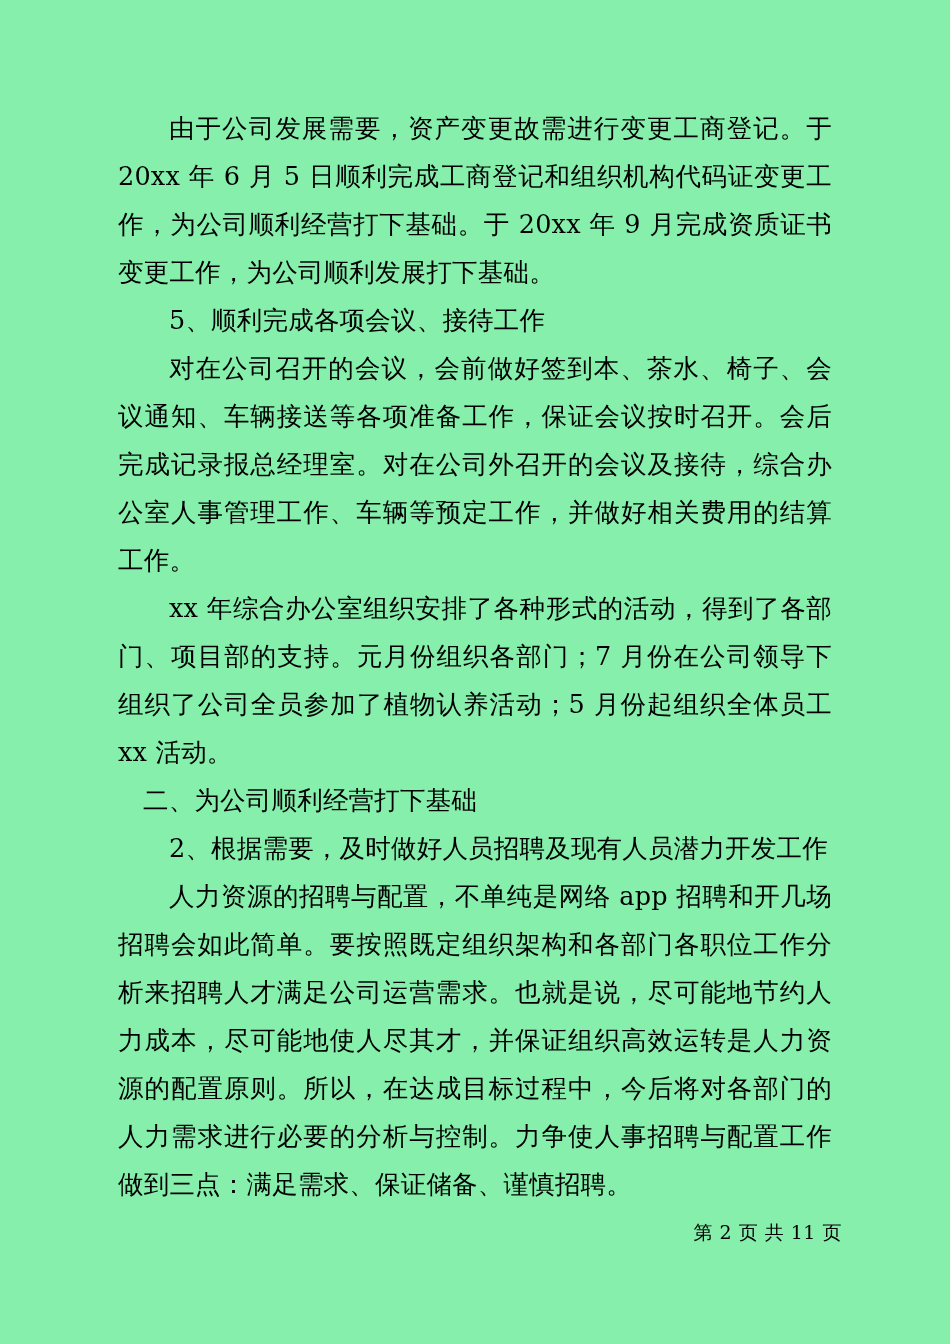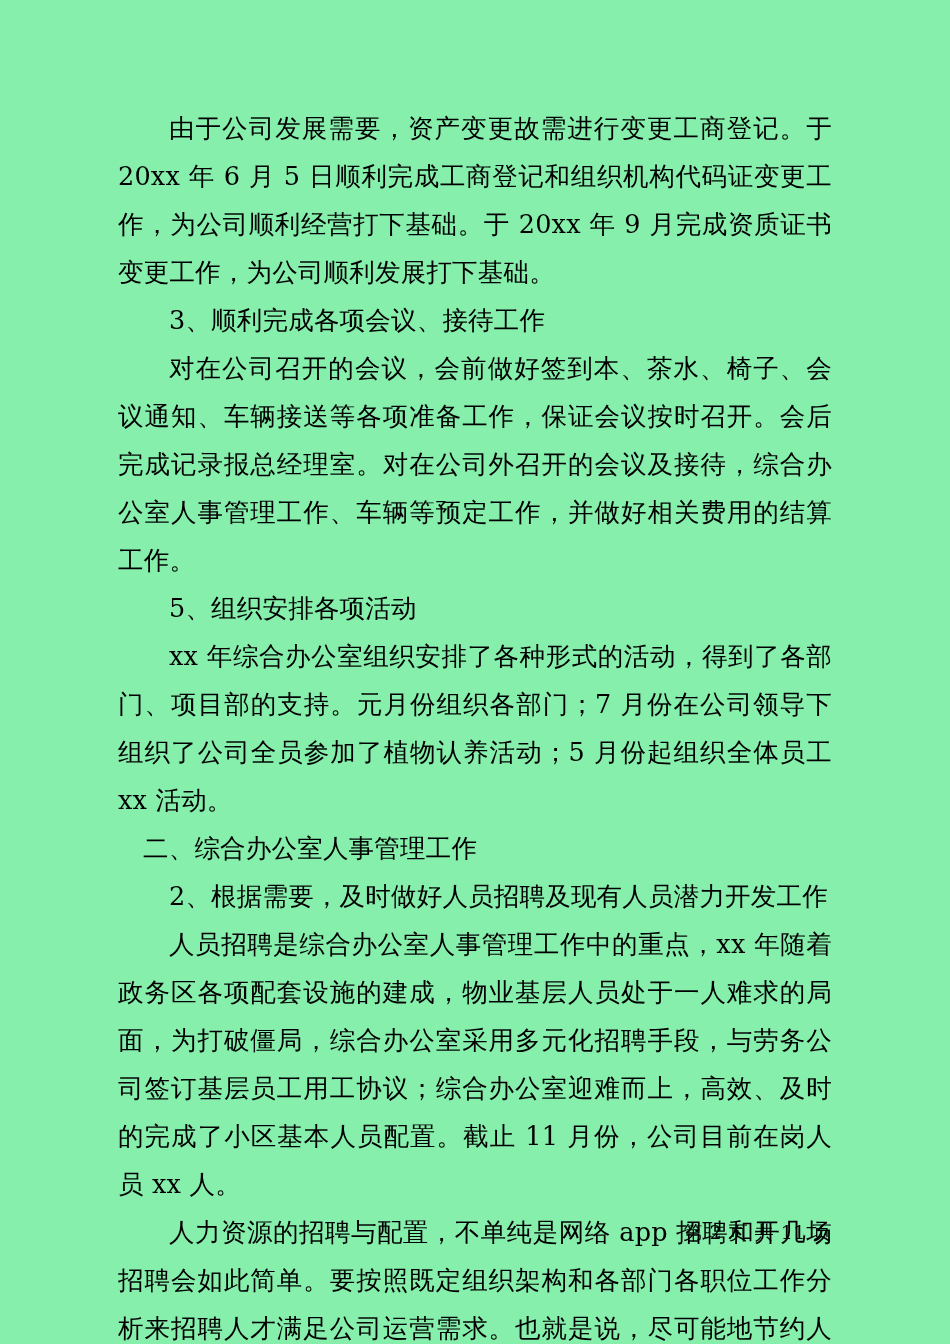--- a/index.html
+++ b/index.html
@@ -34,38 +34,36 @@
     letter-spacing: 0.2px;
   }
   .indent2 {
     text-indent: 51px;
   }
   .indent1 {
     text-indent: 25px;
   }
   .footer {
     position: absolute;
-    right: 118px;
+    right: 108px;
     bottom: 98px;
     font-size: 19px;
     font-family: "DejaVu Serif", "Liberation Serif", serif;
     color: #000000;
     letter-spacing: 0.5px;
   }
 </style>
 </head>
 <body>
 
 <div class="page">
   <div class="content">
     <p class="para indent2">由于公司发展需要，资产变更故需进行变更工商登记。于20xx 年 6 月 5 日顺利完成工商登记和组织机构代码证变更工作，为公司顺利经营打下基础。于 20xx 年 9 月完成资质证书变更工作，为公司顺利发展打下基础。</p>
-    <p class="para indent2">3、顺利完成各项会议、接待工作</p>
+    <p class="para indent2">5、顺利完成各项会议、接待工作</p>
     <p class="para indent2">对在公司召开的会议，会前做好签到本、茶水、椅子、会议通知、车辆接送等各项准备工作，保证会议按时召开。会后完成记录报总经理室。对在公司外召开的会议及接待，综合办公室人事管理工作、车辆等预定工作，并做好相关费用的结算工作。</p>
-    <p class="para indent2">5、组织安排各项活动</p>
     <p class="para indent2">xx 年综合办公室组织安排了各种形式的活动，得到了各部门、项目部的支持。元月份组织各部门；7 月份在公司领导下组织了公司全员参加了植物认养活动；5 月份起组织全体员工 xx 活动。</p>
-    <p class="para indent1">二、综合办公室人事管理工作</p>
+    <p class="para indent1">二、为公司顺利经营打下基础</p>
     <p class="para indent2">2、根据需要，及时做好人员招聘及现有人员潜力开发工作</p>
-    <p class="para indent2">人员招聘是综合办公室人事管理工作中的重点，xx 年随着政务区各项配套设施的建成，物业基层人员处于一人难求的局面，为打破僵局，综合办公室采用多元化招聘手段，与劳务公司签订基层员工用工协议；综合办公室迎难而上，高效、及时的完成了小区基本人员配置。截止 11 月份，公司目前在岗人员 xx 人。</p>
     <p class="para indent2">人力资源的招聘与配置，不单纯是网络 app 招聘和开几场招聘会如此简单。要按照既定组织架构和各部门各职位工作分析来招聘人才满足公司运营需求。也就是说，尽可能地节约人力成本，尽可能地使人尽其才，并保证组织高效运转是人力资源的配置原则。所以，在达成目标过程中，今后将对各部门的人力需求进行必要的分析与控制。力争使人事招聘与配置工作做到三点：满足需求、保证储备、谨慎招聘。</p>
 
   </div>
   <div class="footer">第 2 页 共 11 页</div>
 </div>
 
 </body></html>

